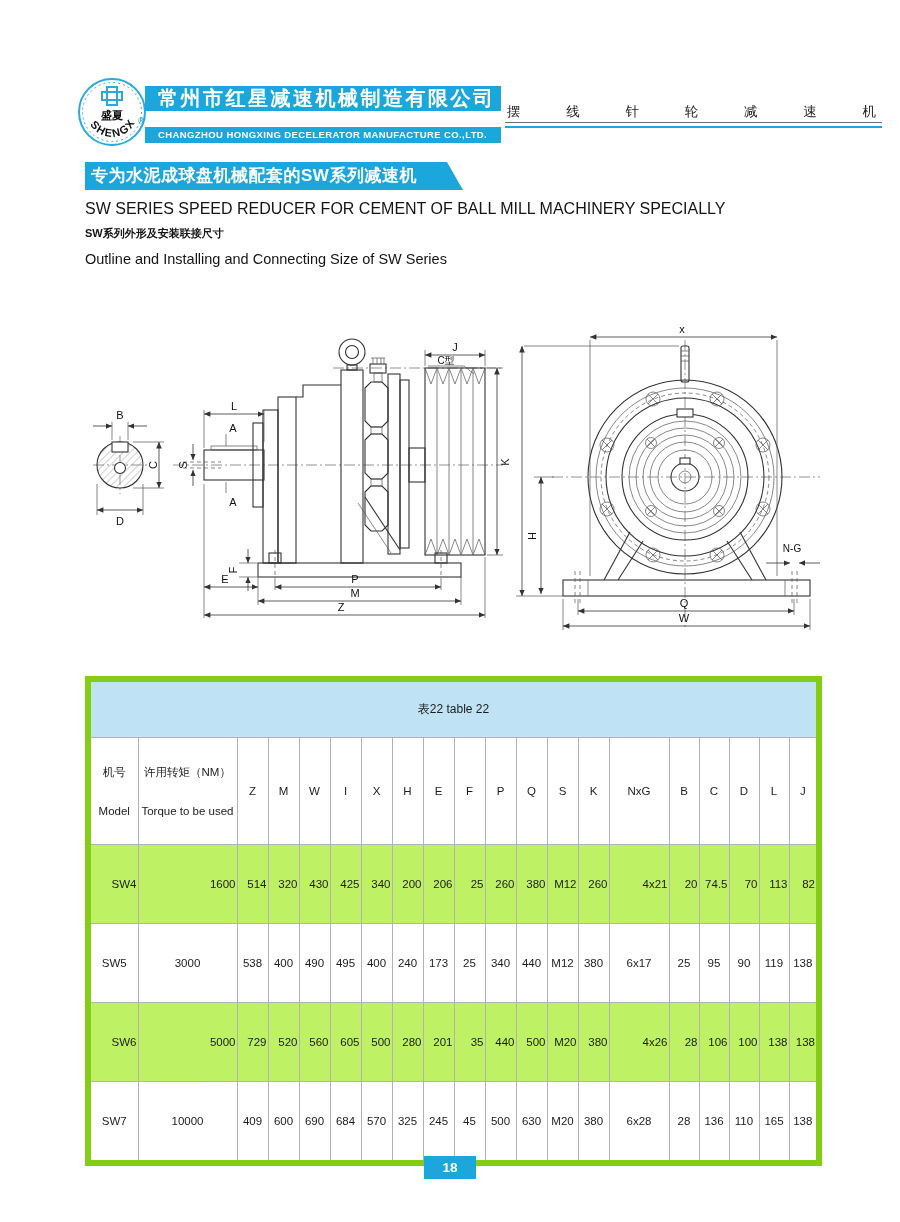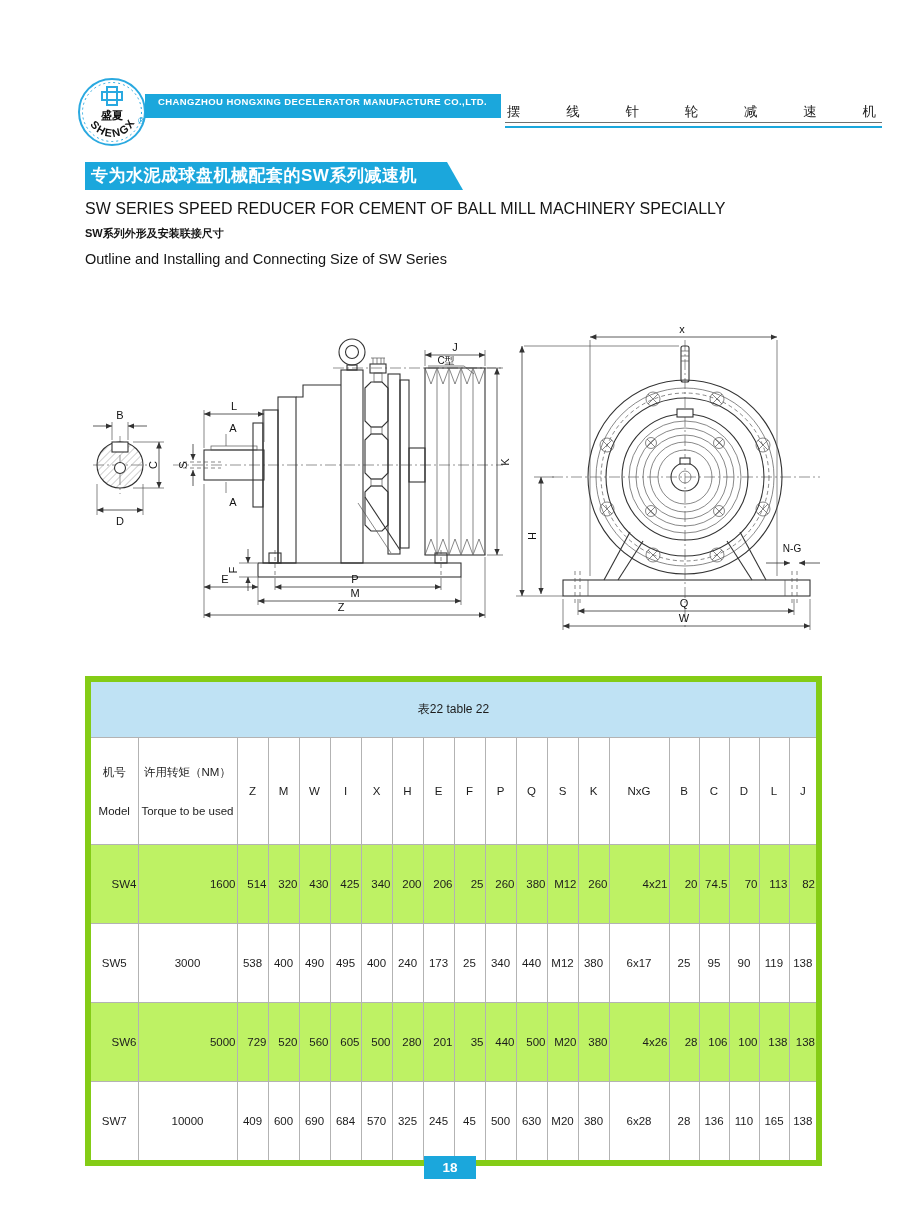--- a/index.html
+++ b/index.html
@@ -7,21 +7,21 @@
        font-family:"Liberation Sans",sans-serif;color:#111;}
   .abs{position:absolute;}
   
   .logo-wrap{left:74px;top:74px;width:84px;height:78px;}
   .logo-reg{left:138px;top:116px;font-size:9px;color:#2aa9e0;font-weight:bold;}
   .companybar{left:145px;top:86px;width:356px;}
   .companybar .cn{background:#1ba7dc;color:#fff;font-weight:bold;font-size:20px;
       line-height:25px;height:25px;padding-left:13px;letter-spacing:2.5px;white-space:nowrap;
       box-sizing:border-box;}
   .companybar .en{background:#1ba7dc;color:#fff;font-weight:bold;font-size:9.5px;
-      line-height:15px;height:24px;margin-top:8px;padding-left:13px;letter-spacing:0.4px;
+      line-height:15px;height:16px;margin-top:16px;padding-left:13px;letter-spacing:0.4px;
       white-space:nowrap;box-sizing:border-box;}
   .product-strip{left:505px;top:103px;width:377px;}
   .product-strip .chars{display:flex;justify-content:space-between;
       font-size:13.5px;color:#222;padding:0 6px 0 2px;}
   .product-strip .ln-gray{height:1px;background:#6f6f6f;margin-top:1px;}
   .product-strip .ln-blue{height:2px;background:#1ba7dc;margin-top:3px;}
   
   .banner{left:85px;top:162px;width:378px;height:28px;background:#1ba7dc;color:#fff;
       font-weight:bold;font-size:17px;line-height:28px;padding-left:6px;letter-spacing:0.5px;
       box-sizing:border-box;clip-path:polygon(0 0,calc(100% - 16px) 0,100% 100%,0 100%);}
@@ -68,20 +68,21 @@
         <path id="logocurve" d="M14,46 A25.5,25.5 0 0 0 62,46"></path>
       </defs>
     <text font-size="7.5" fill="#2aa9e0" letter-spacing="1.5" font-weight="bold">
       <textPath href="#logocurve" startOffset="8%">SHENGXIA</textPath>
     </text>
   </svg>
 </div>
 <span class="abs logo-reg">®</span>
 
 <div class="abs companybar">
+  <div class="cn">常州市红星减速机械制造有限公司</div>
   <div class="en">CHANGZHOU HONGXING DECELERATOR MANUFACTURE CO.,LTD.</div>
 </div>
 
 <div class="abs product-strip">
   <div class="chars">
     <span>摆</span>
     <span>线</span>
     <span>针</span>
     <span>轮</span>
     <span>减</span>

